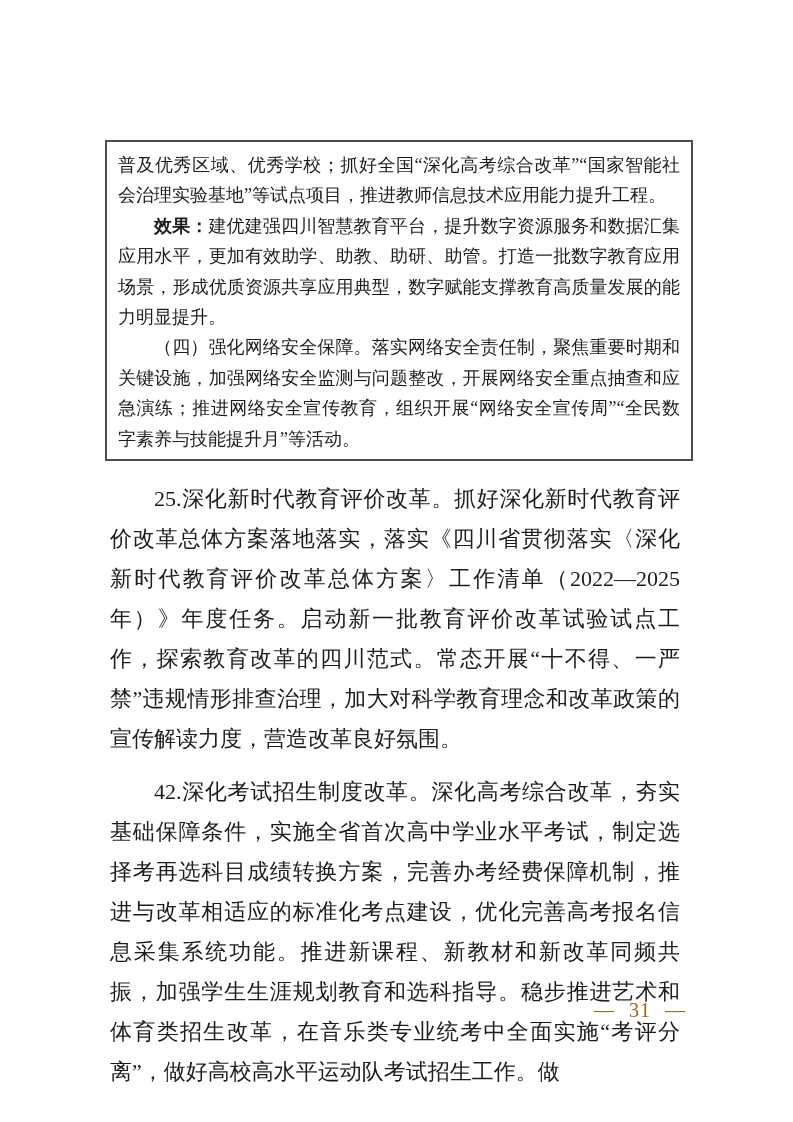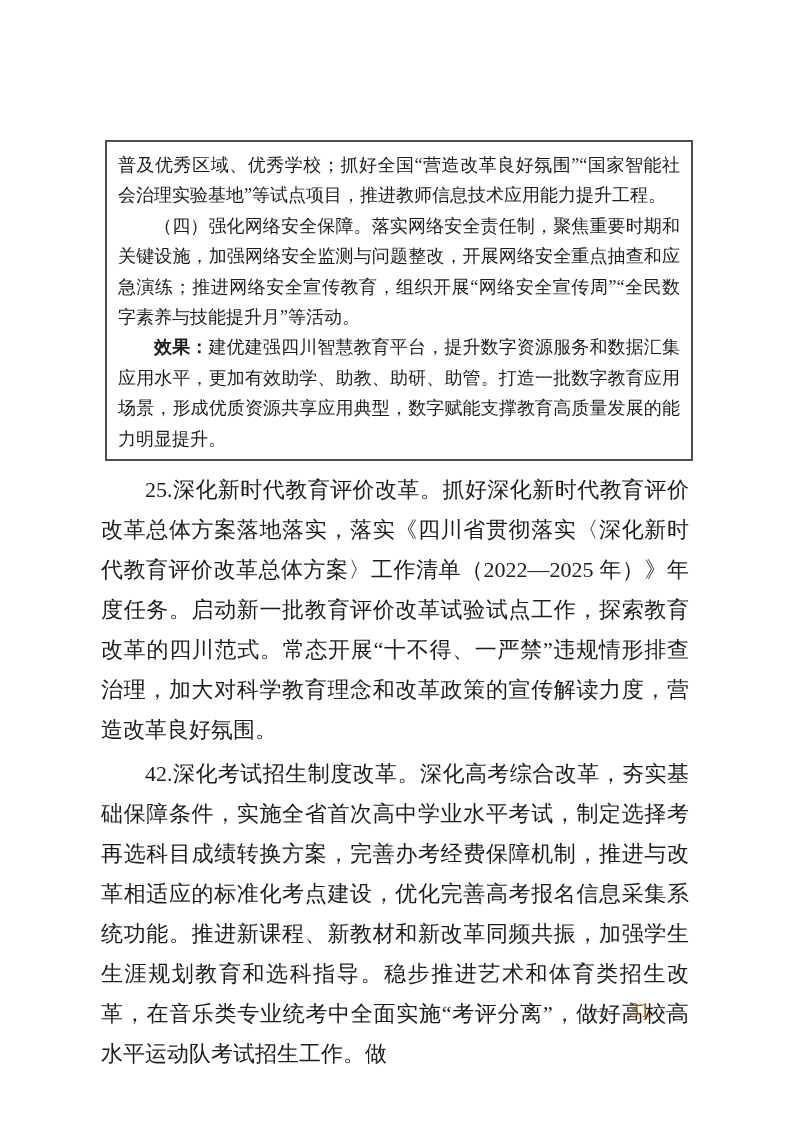--- a/index.html
+++ b/index.html
@@ -38,41 +38,41 @@
   .body-text {
     position: absolute;
     left: 97px;
     top: 466px;
     width: 596px;
     font-size: 22px;
     line-height: 40px;
     text-align: justify;
     text-justify: inter-ideograph;
   }
-  .body-text p { margin: 4px; text-indent: 2em; }
+  .body-text p { margin: 13px; text-indent: 2em; }
   
   .page-number {
     position: absolute;
     left: 594px;
     top: 999px;
     font-size: 20px;
     letter-spacing: 1px;
     word-spacing: 8px;
     color: #a16207;
   }
 </style>
 </head>
 <body>
 
 <div class="page">
 
   <div class="summary-box">
-    <p><span>普及优秀区域、优秀学校；抓好全国“营造改革良好氛围”“国家智能社会治理实验基地”等试点项目，推进教师信息技术应用能力提升工程。</span></p>
+    <p><span>普及优秀区域、优秀学校；抓好全国“深化高考综合改革”“国家智能社会治理实验基地”等试点项目，推进教师信息技术应用能力提升工程。</span></p>
+    <p class="indent"><span class="bold-lead">效果：</span><span>建优建强四川智慧教育平台，提升数字资源服务和数据汇集应用水平，更加有效助学、助教、助研、助管。打造一批数字教育应用场景，形成优质资源共享应用典型，数字赋能支撑教育高质量发展的能力明显提升。</span></p>
     <p class="indent"><span>（四）强化网络安全保障。</span><span>落实网络安全责任制，聚焦重要时期和关键设施，加强网络安全监测与问题整改，开展网络安全重点抽查和应急演练；推进网络安全宣传教育，组织开展“网络安全宣传周”“全民数字素养与技能提升月”等活动。</span></p>
-    <p class="indent"><span class="bold-lead">效果：</span><span>建优建强四川智慧教育平台，提升数字资源服务和数据汇集应用水平，更加有效助学、助教、助研、助管。打造一批数字教育应用场景，形成优质资源共享应用典型，数字赋能支撑教育高质量发展的能力明显提升。</span></p>
   </div>
 
   <div class="body-text">
     <p><span>25.深化新时代教育评价改革。</span><span>抓好深化新时代教育评价改革总体方案落地落实，落实《四川省贯彻落实〈深化新时代教育评价改革总体方案〉工作清单（2022—2025 年）》年度任务。启动新一批教育评价改革试验试点工作，探索教育改革的四川范式。常态开展“十不得、一严禁”违规情形排查治理，加大对科学教育理念和改革政策的宣传解读力度，营造改革良好氛围。</span></p>
     <p><span>42.深化考试招生制度改革。</span><span>深化高考综合改革，夯实基础保障条件，实施全省首次高中学业水平考试，制定选择考再选科目成绩转换方案，完善办考经费保障机制，推进与改革相适应的标准化考点建设，优化完善高考报名信息采集系统功能。推进新课程、新教材和新改革同频共振，加强学生生涯规划教育和选科指导。稳步推进艺术和体育类招生改革，在音乐类专业统考中全面实施“考评分离”，做好高校高水平运动队考试招生工作。做</span></p>
   </div>
 
   <div class="page-number">— 31 —</div>
 
 </div>

